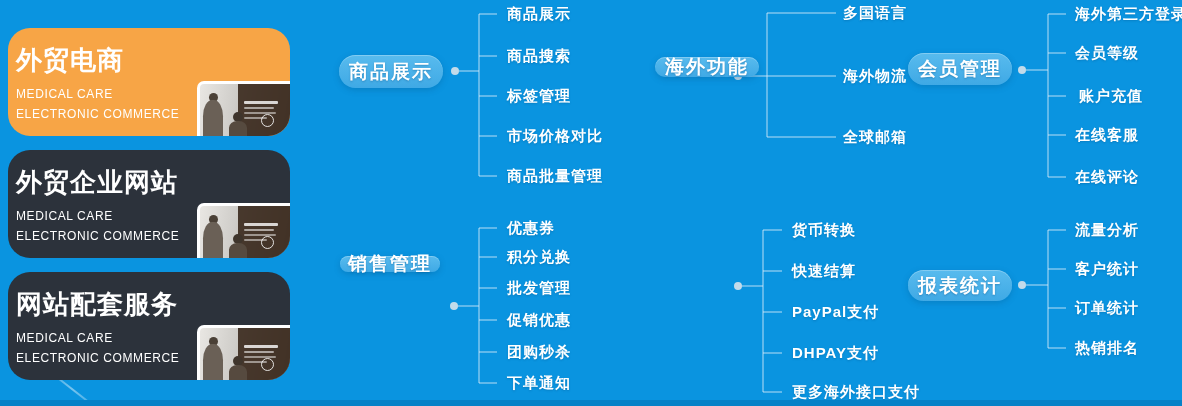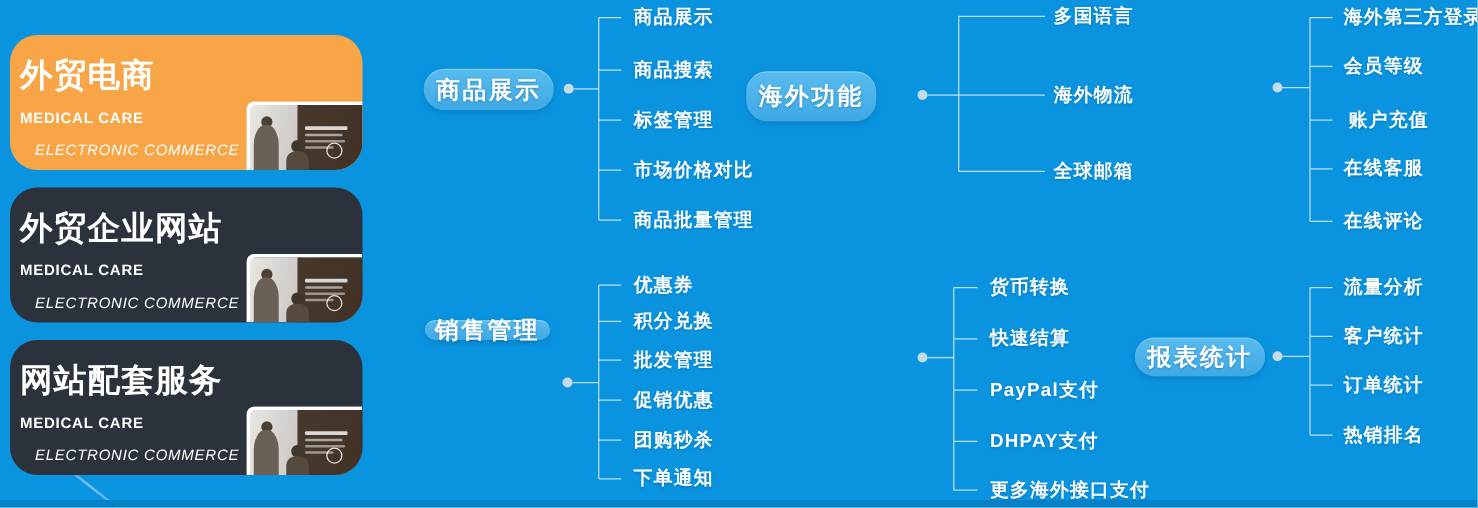--- a/index.html
+++ b/index.html
@@ -10,22 +10,22 @@
   }
   
   .card{
     position:absolute;left:8px;width:282px;height:108px;
     border-radius:22px;overflow:hidden;box-sizing:border-box;
     padding:18px 0 0 8px;
   }
   .card.orange{background:#f7a546;}
   .card.dark{background:#2c323b;}
   .card-title{color:#fff;font-size:26px;font-weight:700;letter-spacing:1px;line-height:1.15;margin:0 0 11px 0;}
-  .card-sub1{color:#fff;font-size:12px;font-weight:700;letter-spacing:.6px;margin:0 0 6px 0;}
-  .card-sub2{color:#fff;font-size:12px;font-weight:400;letter-spacing:.6px;margin:12px;font-style:italic;}
+  .card-sub1{color:#fff;font-size:12px;font-weight:400;letter-spacing:.6px;margin:0 0 6px 0;}
+  .card-sub2{color:#fff;font-size:12px;font-weight:400;letter-spacing:.6px;margin:0;}
   .photo{
     position:absolute;right:0;bottom:0;width:93px;height:55px;
     background:linear-gradient(100deg,#e9e7e3 0%,#cfcdc9 38%,#958a80 100%);
     border-top:3px solid #fff;border-left:3px solid #fff;
     border-top-left-radius:7px;box-sizing:border-box;
   }
   .photo-panel{
     position:absolute;top:0;right:0;width:58%;height:100%;
     background:rgba(56,40,28,.9);
     display:flex;flex-direction:column;justify-content:center;gap:3px;
@@ -163,21 +163,22 @@
       <circle cx="455" cy="71" r="4"></circle>
       <circle cx="738" cy="76" r="4"></circle>
       <circle cx="1022" cy="70" r="4"></circle>
       <circle cx="454" cy="306" r="4"></circle>
       <circle cx="738" cy="286" r="4"></circle>
       <circle cx="1022" cy="285" r="4"></circle>
     </g>
   </svg>
 
   <div class="pill" style="left:339px;top:55px;width:104px;height:33px">商品展示</div>
-  <div class="pill" style="left:597px;top:57px;width:104px;height:40px">海外功能</div>
+  <div class="pill" style="left:655px;top:57px;width:104px;height:20px">海外功能</div>
+  <div class="pill" style="left:908px;top:53px;width:104px;height:32px">会员管理</div>
   <div class="pill" style="left:340px;top:256px;width:100px;height:16px">销售管理</div>
   <div class="pill" style="left:908px;top:270px;width:104px;height:31px">报表统计</div>
 
   <span class="leaf" style="left:507px;top:14px">商品展示</span>
   <span class="leaf" style="left:507px;top:56px">商品搜索</span>
   <span class="leaf" style="left:507px;top:96px">标签管理</span>
   <span class="leaf" style="left:507px;top:136px">市场价格对比</span>
   <span class="leaf" style="left:507px;top:176px">商品批量管理</span>
 
   <span class="leaf" style="left:843px;top:13px">多国语言</span>

